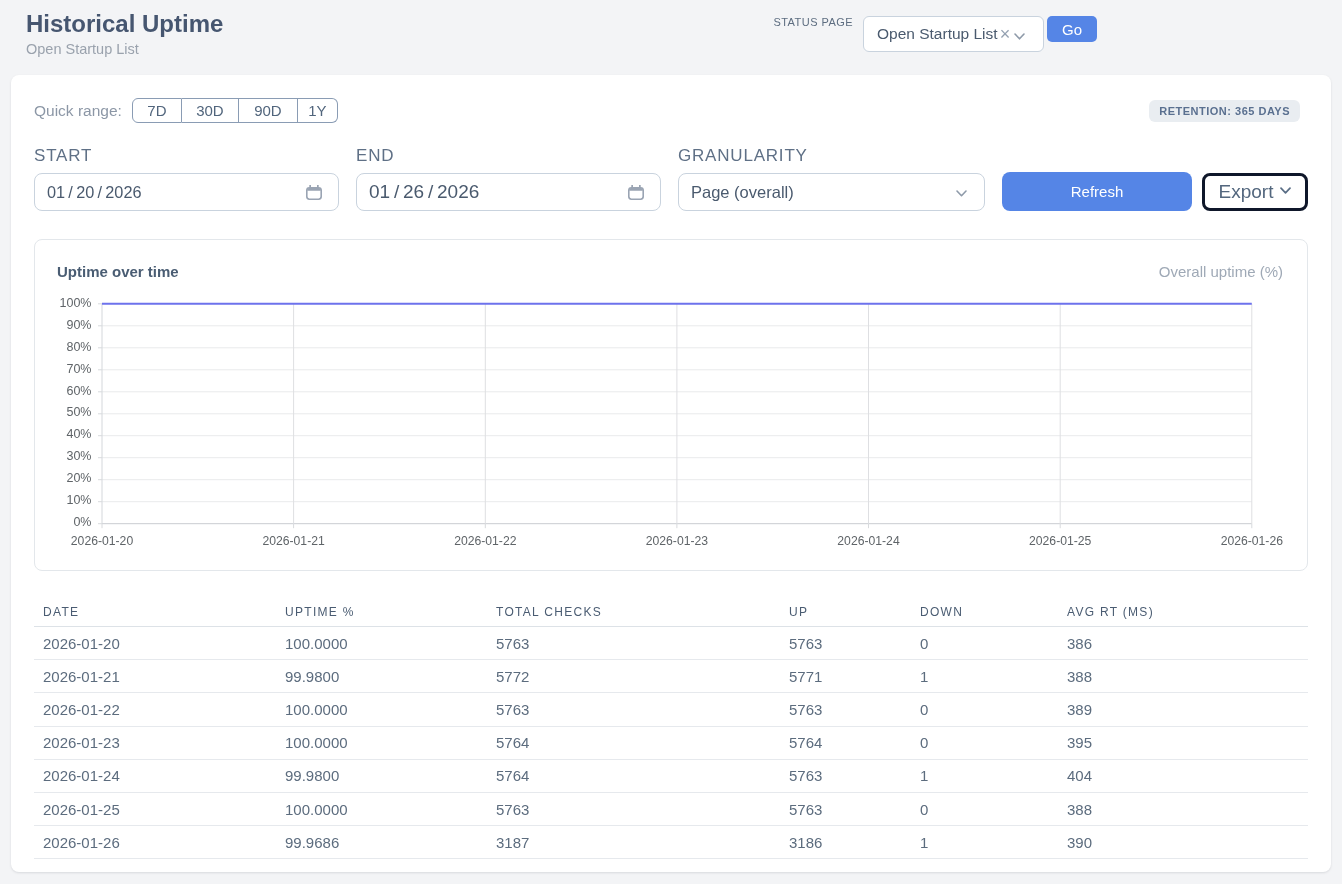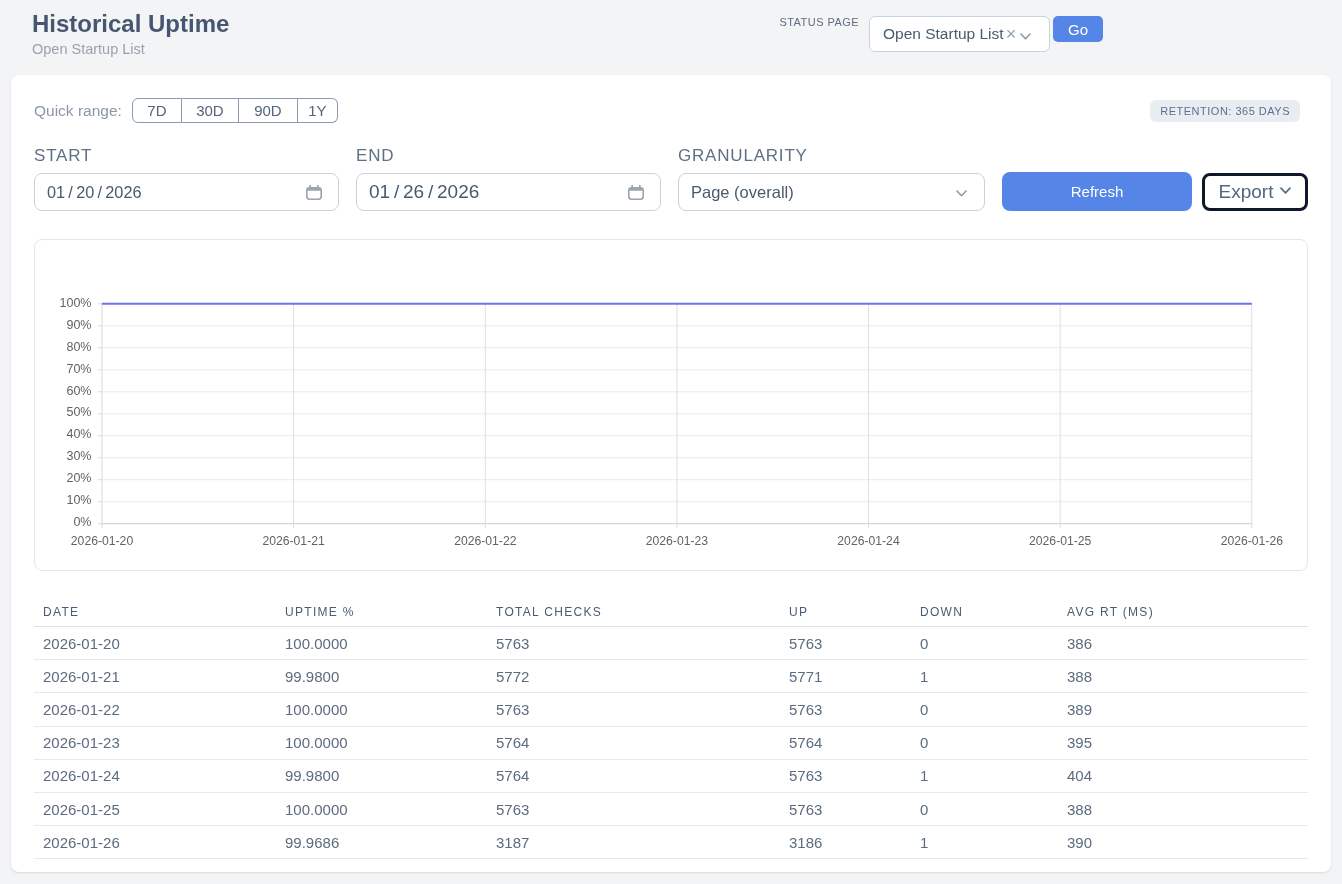--- a/index.html
+++ b/index.html
@@ -1,41 +1,41 @@
 <!DOCTYPE html>
 <html><head>
 <meta charset="utf-8">
 <style>
 * { margin:0; padding:0; box-sizing:border-box; }
 html,body { width:1342px; height:884px; overflow:hidden; }
 body { background:#f3f4f6; font-family:"Liberation Sans", sans-serif; position:relative; }
 
 
-.hdr { position:absolute; left:10px; top:0; width:1104px; height:75px; }
+.hdr { position:absolute; left:4px; top:0; width:1104px; height:75px; }
 .hdr h1 { position:absolute; left:22px; top:10px; font-size:24px; font-weight:700; color:#465670; letter-spacing:0; }
 .hdr .sub { position:absolute; left:22px; top:41px; font-size:14.5px; color:#9aa2ad; }
 .hdr-right { position:absolute; right:11px; top:16px; height:37px; display:flex; align-items:flex-start; }
 .sp-label { font-size:11px; letter-spacing:0.45px; color:#5d6d80; margin-right:10px; }
 .sp-select { width:181px; height:36px; background:#fff; border:1px solid #c9d3de; border-radius:6px; display:flex; align-items:center; padding:0 18px 0 13px; }
 .sp-select .txt { font-size:15.5px; color:#4a5a6e; white-space:nowrap; }
 .sp-select .x { font-size:18px; color:#94a1b1; margin-left:2px; line-height:0; }
 .sp-select .chev { margin-left:auto; margin-top:4px; }
 .go-btn { margin-left:3px; width:50px; height:26px; background:#5585e6; border-radius:5px; color:#fff; font-size:15px; display:flex; align-items:center; justify-content:center; }
 
 
 .panel { position:absolute; left:11px; top:75px; width:1320px; height:797px; background:#fff; border-radius:8px; box-shadow:0 1px 3px rgba(16,24,40,.08), 0 1px 2px rgba(16,24,40,.04); padding:23px; }
 
 
 .row1 { display:flex; align-items:center; height:25px; }
 .qr-label { font-size:15.5px; color:#8c97a6; margin-right:10px; }
 .btn-group { display:flex; height:25px; }
 .btn-group .b { border:1px solid #8a9cb4; border-left-width:0; background:#fff; color:#51657c; font-size:15px; display:flex; align-items:center; justify-content:center; }
 .btn-group .b:first-child { border-left-width:1px; border-radius:6px 0 0 6px; }
 .btn-group .b:last-child { border-radius:0 6px 6px 0; }
-.badge { margin-left:auto; margin-right:8px; background:#e9edf1; border-radius:6px; height:22px; display:flex; align-items:center; padding:1px 10px; font-size:11px; letter-spacing:0.5px; color:#5a7090; font-weight:400; }
+.badge { margin-left:auto; margin-right:8px; background:#e9edf1; border-radius:6px; height:22px; display:flex; align-items:center; padding:1px 10px; font-size:11px; letter-spacing:0.5px; color:#5a7090; font-weight:700; }
 
 
 .row2 { margin-top:23px; display:flex; align-items:flex-end; }
 .fld { width:305px; margin-right:17px; }
 .fld label { display:block; font-size:17px; letter-spacing:0.8px; color:#5f7086; margin-bottom:7px; }
 .inp { width:100%; height:38px; border:1px solid #c9d3de; border-radius:8px; background:#fff; display:flex; align-items:center; padding:0 16px 0 12px; font-size:15.5px; color:#4a5a6e; }
 .inp .cal { margin-left:auto; }
 .selbox { position:relative; }
 .selbox .chev { position:absolute; right:17px; top:16px; }
 .refresh-btn { width:190px; height:39px; background:#5585e6; border-radius:8px; color:#fff; font-size:15px; display:flex; align-items:center; justify-content:center; margin-left:0; }
@@ -120,20 +120,24 @@
     </div>
     <div class="refresh-btn">Refresh</div>
     <div class="export-btn">Export
       <svg width="11" height="7" viewBox="0 0 11 7" style="margin-left:7px;margin-top:-3px">
           <path d="M1 1.2 L5.5 5.9 L10 1.2" fill="none" stroke="#5a6e86" stroke-width="1.7" stroke-linecap="round" stroke-linejoin="round"></path>
         </svg>
     </div>
   </div>
 
   <div class="card">
+    <div class="titles">
+      <span class="ct">Uptime over time</span>
+      <span class="cr">Overall uptime (%)</span>
+    </div>
     <svg class="plot" width="1274" height="332" viewBox="0 0 1274 332">
     <line x1="67.0" y1="85.8" x2="1216.8" y2="85.8" stroke="#e9eaec" stroke-width="1"></line>
     <line x1="67.0" y1="107.8" x2="1216.8" y2="107.8" stroke="#e9eaec" stroke-width="1"></line>
     <line x1="67.0" y1="129.8" x2="1216.8" y2="129.8" stroke="#e9eaec" stroke-width="1"></line>
     <line x1="67.0" y1="151.8" x2="1216.8" y2="151.8" stroke="#e9eaec" stroke-width="1"></line>
     <line x1="67.0" y1="173.8" x2="1216.8" y2="173.8" stroke="#e9eaec" stroke-width="1"></line>
     <line x1="67.0" y1="195.7" x2="1216.8" y2="195.7" stroke="#e9eaec" stroke-width="1"></line>
     <line x1="67.0" y1="217.7" x2="1216.8" y2="217.7" stroke="#e9eaec" stroke-width="1"></line>
     <line x1="67.0" y1="239.7" x2="1216.8" y2="239.7" stroke="#e9eaec" stroke-width="1"></line>
     <line x1="67.0" y1="261.7" x2="1216.8" y2="261.7" stroke="#e9eaec" stroke-width="1"></line>

